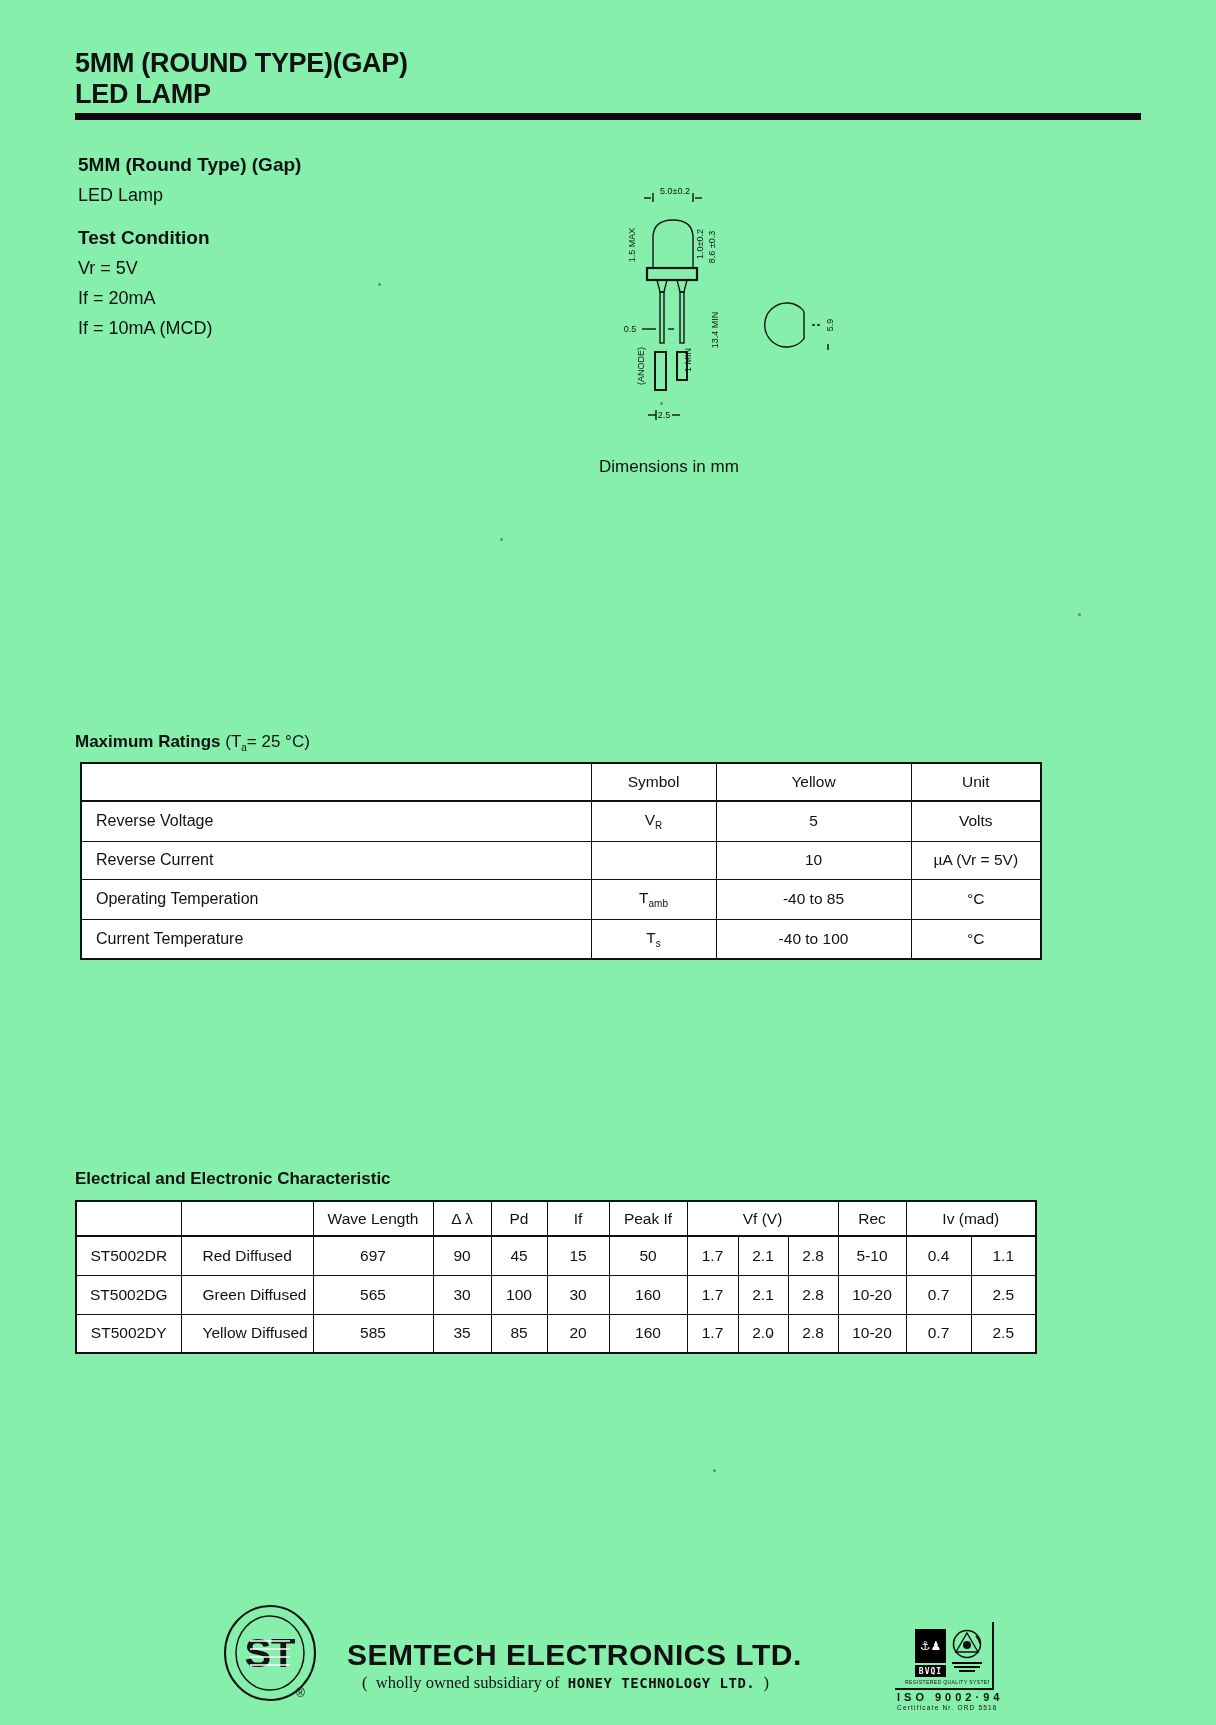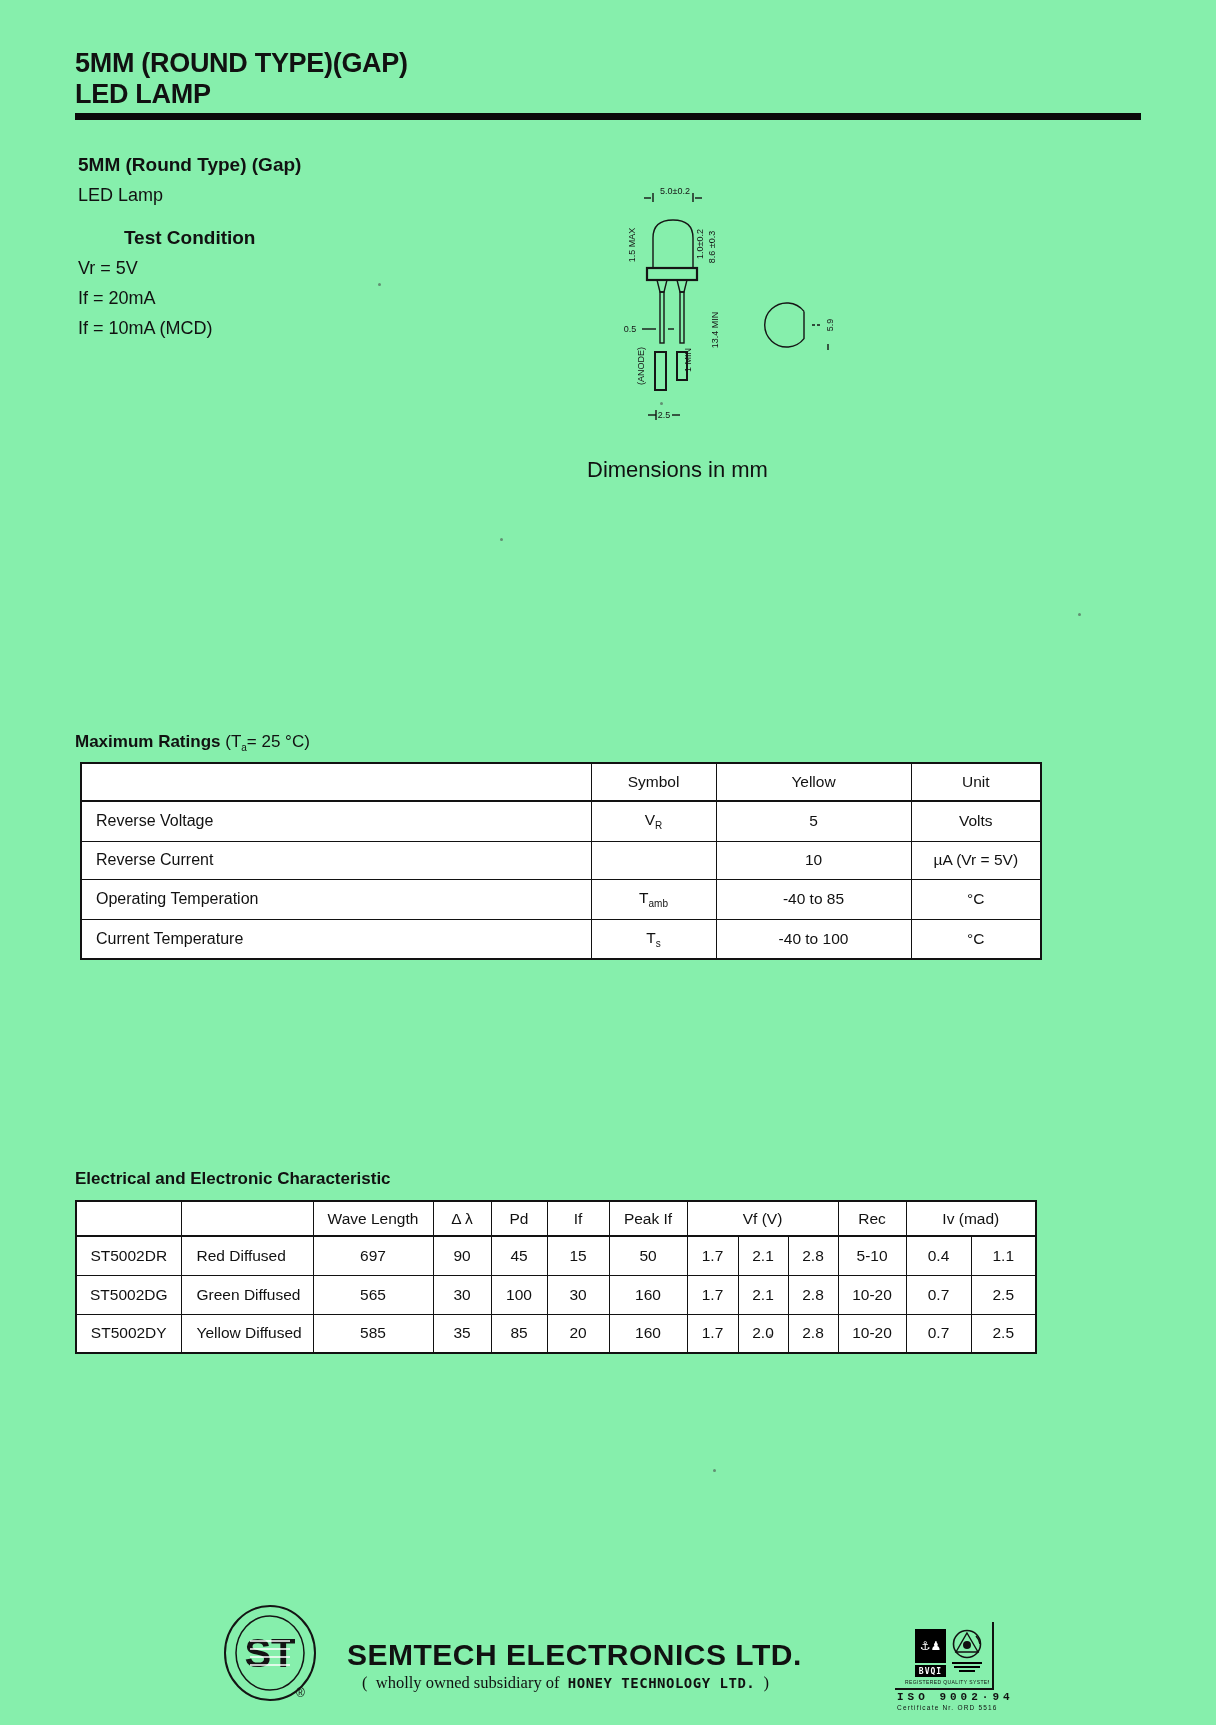--- a/index.html
+++ b/index.html
@@ -7,50 +7,50 @@
     position:relative;width:1216px;height:1725px;background:#86efac;
     font-family:"Liberation Sans",sans-serif;color:#111;overflow:hidden;
     margin:0 auto;
   }
   .abs{position:absolute;}
   
   .doc-title{left:75px;top:48px;font-weight:bold;font-size:27px;line-height:31px;letter-spacing:-.3px;}
   .title-rule{left:75px;top:113px;width:1066px;height:7px;background:#0a0a0a;}
   
   .intro{left:78px;top:154px;font-size:18px;}
-  .intro .b{font-weight:bold;font-size:19px;text-align:center;}
+  .intro .b{font-weight:bold;font-size:19px;}
   .intro div{margin-bottom:9px;}
   .intro .gap{height:12px;margin:0;}
   
-  .diagram-caption{left:587px;top:457px;font-size:22px;}
+  .diagram-caption{left:599px;top:457px;font-size:17px;}
   svg text{font-family:"Liberation Sans",sans-serif;}
   
   .sec-head{font-size:17px;}
   .sec-head .b{font-weight:bold;}
   
   table{border-collapse:collapse;table-layout:fixed;background:#fff;}
   table,td,th{border:1.6px solid #121212;}
   table{border-width:2.4px;}
   td,th{font-size:15.5px;text-align:center;vertical-align:middle;padding:0;font-weight:normal;overflow:hidden;white-space:nowrap;}
   .t1 .name{text-align:left;padding-left:14px;font-size:16px;}
   .t1 th{border-bottom-width:2.2px;}
   .hdr1 th{border-bottom-width:2.2px;font-size:15.5px;}
-  .t2 .colour{text-align:left;padding-left:15px;}
+  .t2 .colour{text-align:left;padding-left:21px;}
   sub{font-size:10px;}
   
   .company{font-weight:bold;font-size:30px;letter-spacing:.5px;}
   .subsid{font-family:"Liberation Serif",serif;font-size:16.5px;}
   .subsid .brand{font-family:"DejaVu Sans Mono",monospace;font-weight:bold;font-size:14px;letter-spacing:.5px;}
   .cert-box{border-right:2px solid #111;border-bottom:2px solid #111;}
   .bvqi-square{background:#000;color:#fff;display:flex;align-items:center;justify-content:center;font-family:"DejaVu Sans",sans-serif;}
   .bvqi-bar{background:#000;color:#fff;display:flex;align-items:center;justify-content:center;
     font-weight:bold;font-size:8px;letter-spacing:1px;font-family:"DejaVu Sans Mono",monospace;}
   .tiny-bars div{background:#000;height:2px;margin:0 auto 2px auto;}
   .small-print{font-size:5px;letter-spacing:.4px;white-space:nowrap;overflow:hidden;}
-  .iso-line{font-family:Liberation Mono, monospace;font-weight:bold;font-size:11px;letter-spacing:4px;white-space:nowrap;}
+  .iso-line{font-family:Liberation Sans, sans-serif;font-weight:bold;font-size:11px;letter-spacing:4px;white-space:nowrap;}
   .cert-nr{font-size:6.5px;letter-spacing:1.2px;white-space:nowrap;}
   .reg-mark{font-size:12px;}
   .speck{position:absolute;width:3px;height:3px;background:#444;border-radius:50%;opacity:.55;}
 </style>
 </head>
 <body>
 
 <div class="page">
 
   <div class="abs doc-title">

